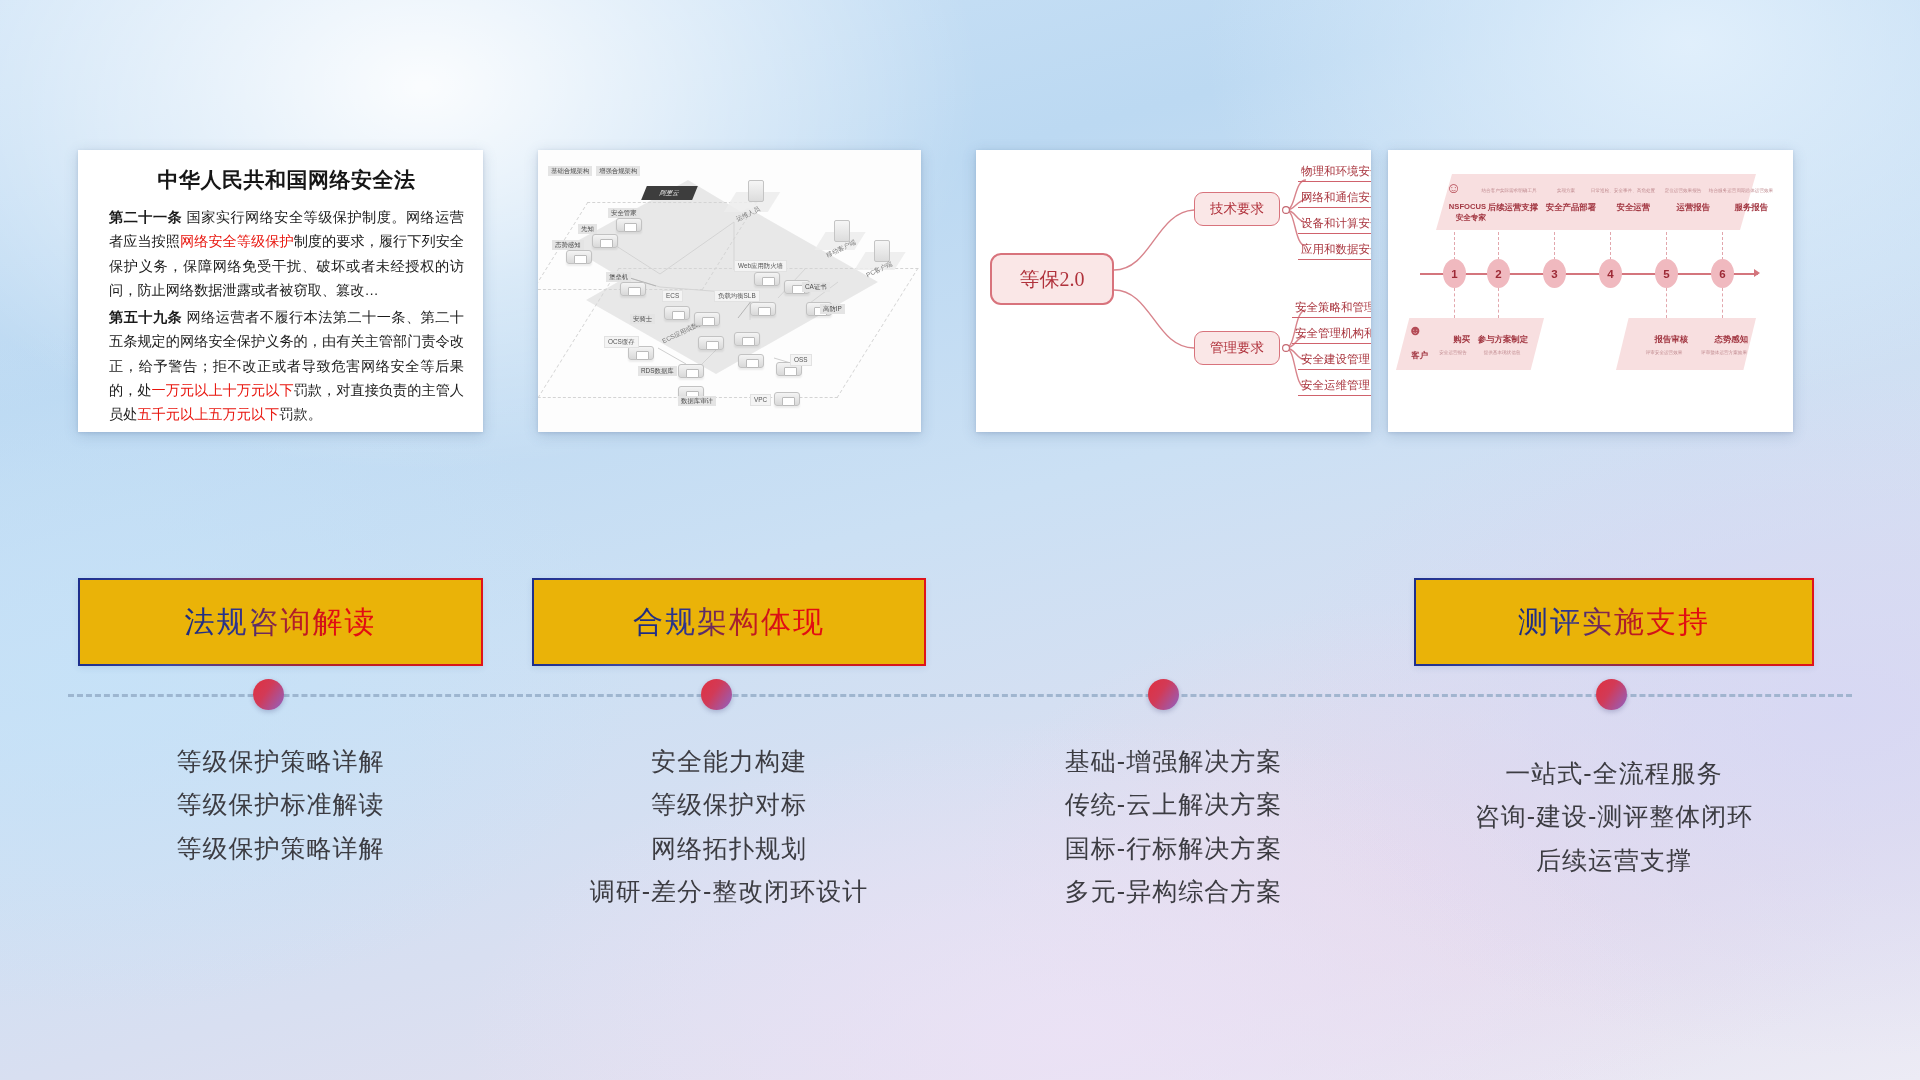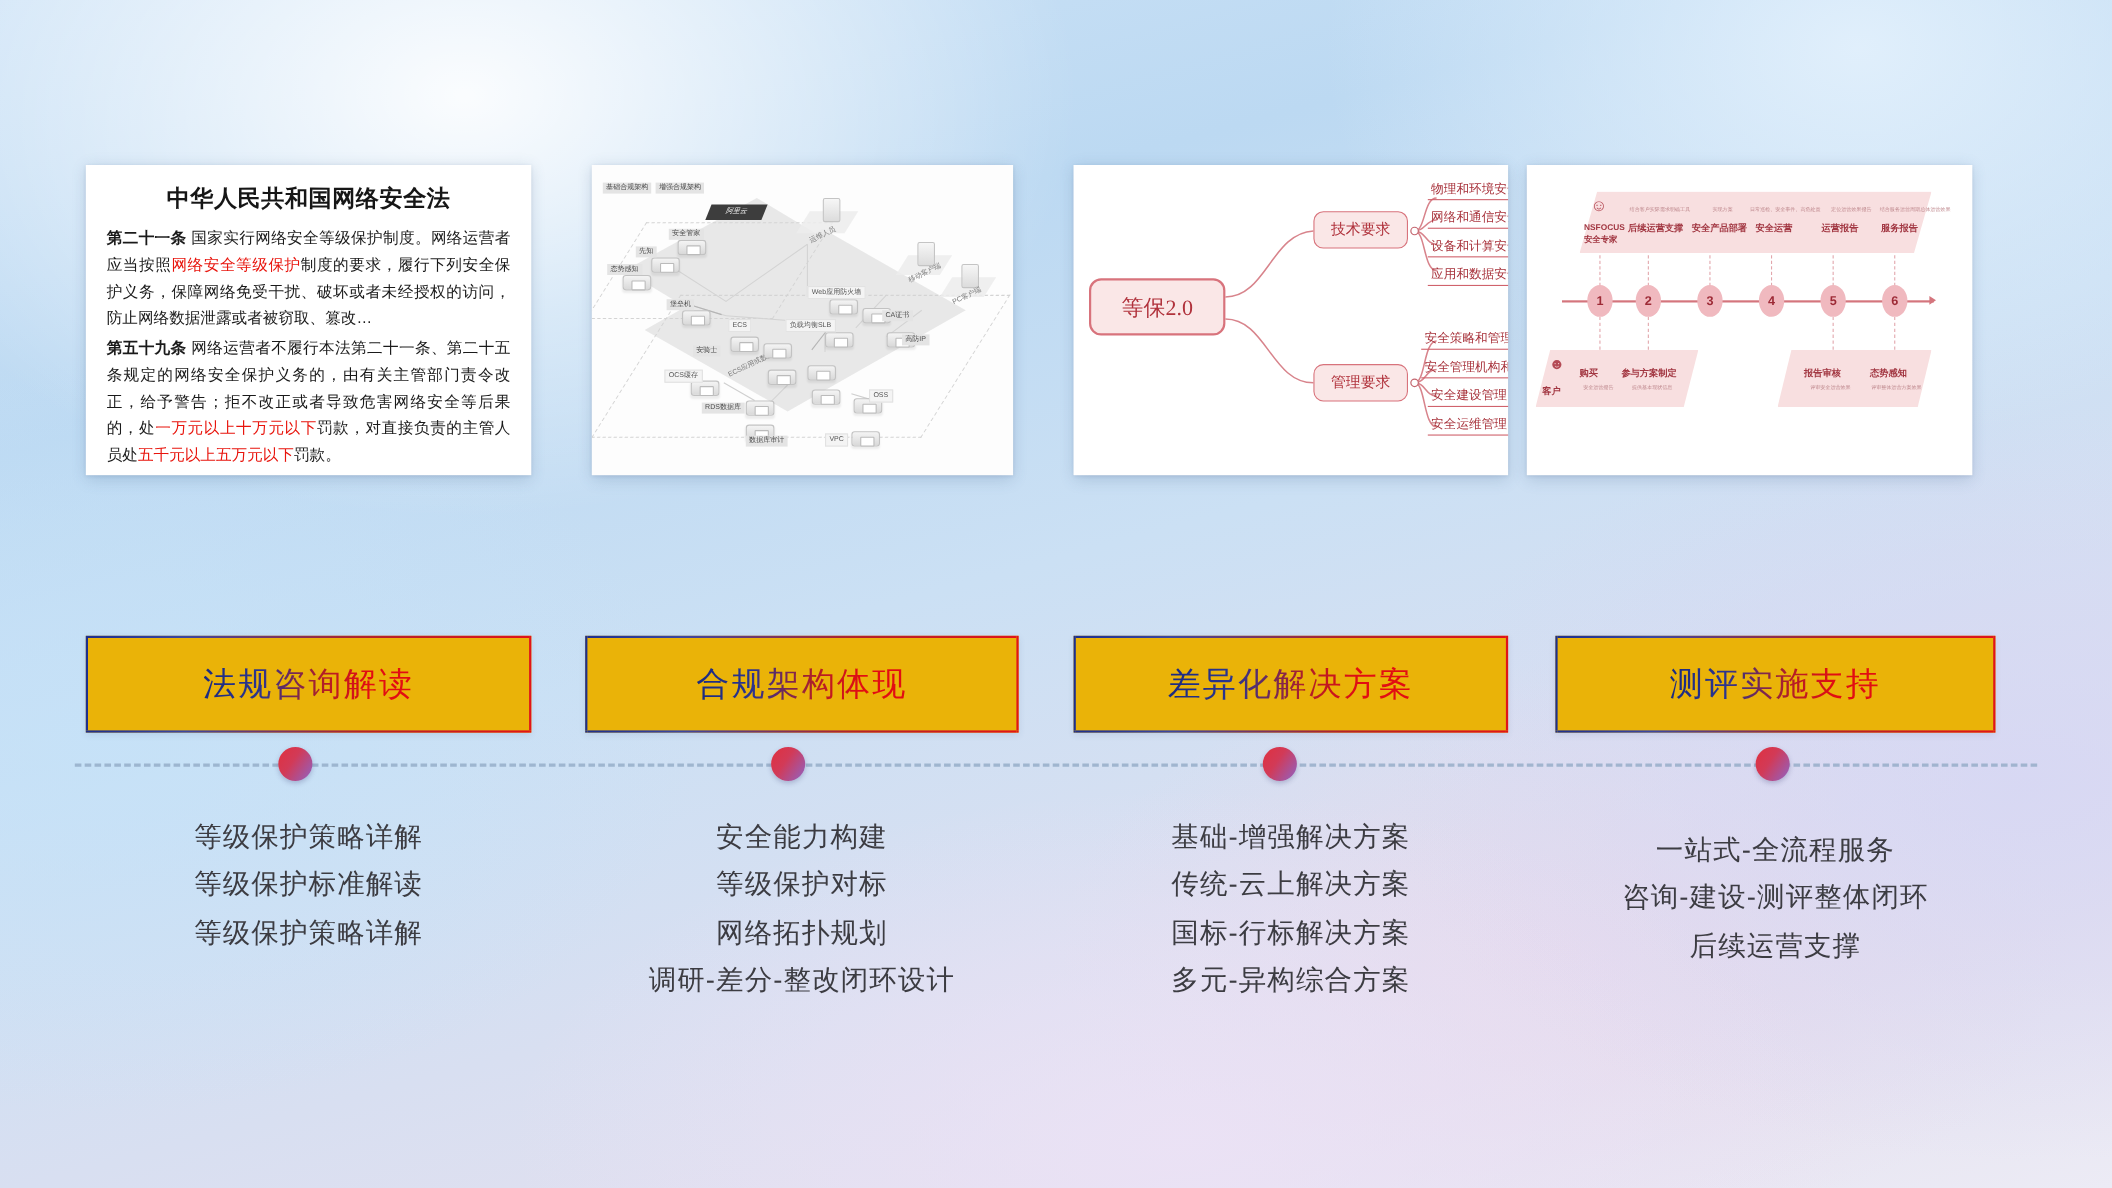--- a/index.html
+++ b/index.html
@@ -25,21 +25,21 @@
     background:#ffffff;
     box-shadow:0 3px 13px rgba(60,90,130,0.22), 0 1px 3px rgba(60,90,130,0.16);
     overflow:hidden;
   }
   .card-1 { left:78px;   width:405px; }
   .card-2 { left:538px;  width:383px; }
   .card-3 { left:976px;  width:395px; }
   .card-4 { left:1388px; width:405px; }
 
   
-  .law { padding:16px 19px 10px 19px; }
+  .law { padding:16px 19px 10px 31px; }
   .law-title {
     text-align:center; font-size:21px; font-weight:bold; color:#161616;
     letter-spacing:.5px; margin-bottom:11px;
   }
   .law p {
     font-size:14.2px; line-height:1.72; color:#1a1a1a; text-align:justify;
     margin-bottom:2px;
   }
   .law b { font-weight:bold; }
   .law .r { color:#e8140c; }
@@ -104,21 +104,21 @@
     clip-path:polygon(9% 0%, 100% 0%, 91% 100%, 0% 100%); }
   .tl .axis { position:absolute; left:32px; top:123px; width:338px; height:1.6px; background:#d4757d; }
   .tl .arrow { position:absolute; left:366px; top:119px; width:0;height:0;
     border-left:6px solid #d4757d; border-top:4px solid transparent; border-bottom:4px solid transparent; }
   .tl .bead {
     position:absolute; top:109px; width:23px; height:29px; border-radius:50%;
     background:#f0b9bf; color:#9d2a36; font-size:11.5px; font-weight:bold;
     display:flex; align-items:center; justify-content:center;
   }
   .tl .lab {
-    position:absolute; font-size:8.4px; font-weight:bold; color:#a23742; white-space:nowrap; text-align:left;
+    position:absolute; font-size:8.4px; font-weight:bold; color:#a23742; white-space:nowrap; text-align:right;
   }
   .tl .sub {
     position:absolute; font-size:4.6px; color:#c08b90; white-space:nowrap; text-align:center;
   }
   .tl .dash { position:absolute; width:0; border-left:1px dashed #e2a6ac; }
   .tl .nsicon { position:absolute; left:58px; top:29px; font-size:15px; color:#b44a55; }
   .tl .custicon { position:absolute; left:20px; top:172px; font-size:14px; color:#b44a55; }
 
   
   .hbox {
@@ -355,23 +355,20 @@
       </div>
     </div>
   </div>
 
   <div class="hbox hb1">
     <span>法规咨询解读</span>
   </div>
   <div class="hbox hb2">
     <span>合规架构体现</span>
   </div>
-  <div class="hbox hb3">
-    <span>差异化解决方案</span>
-  </div>
   <div class="hbox hb4">
     <span>测评实施支持</span>
   </div>
 
   <div class="rail"></div>
   <div class="bead2 bd1"></div>
   <div class="bead2 bd2"></div>
   <div class="bead2 bd3"></div>
   <div class="bead2 bd4"></div>
 

